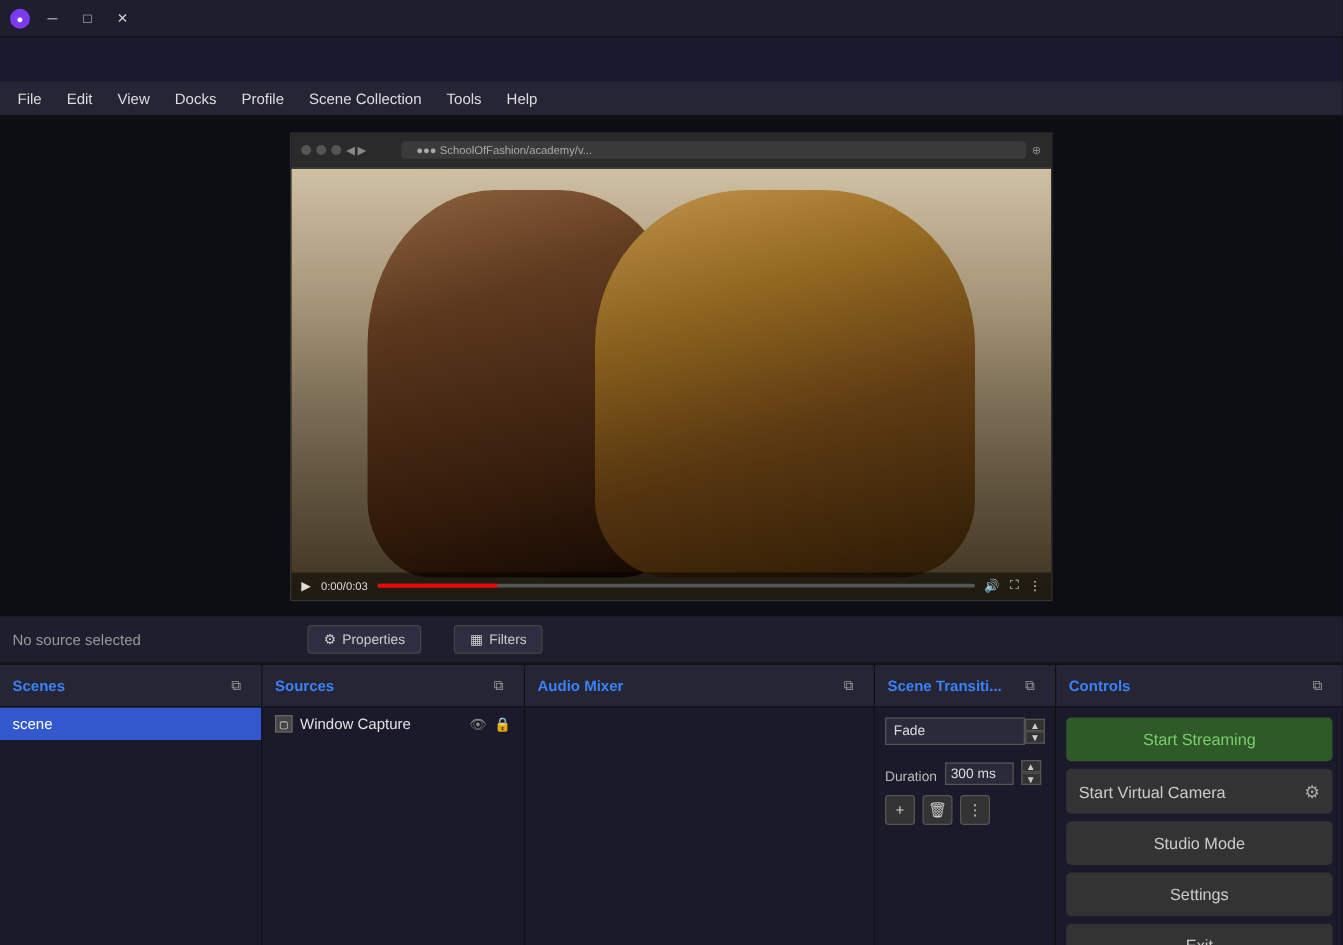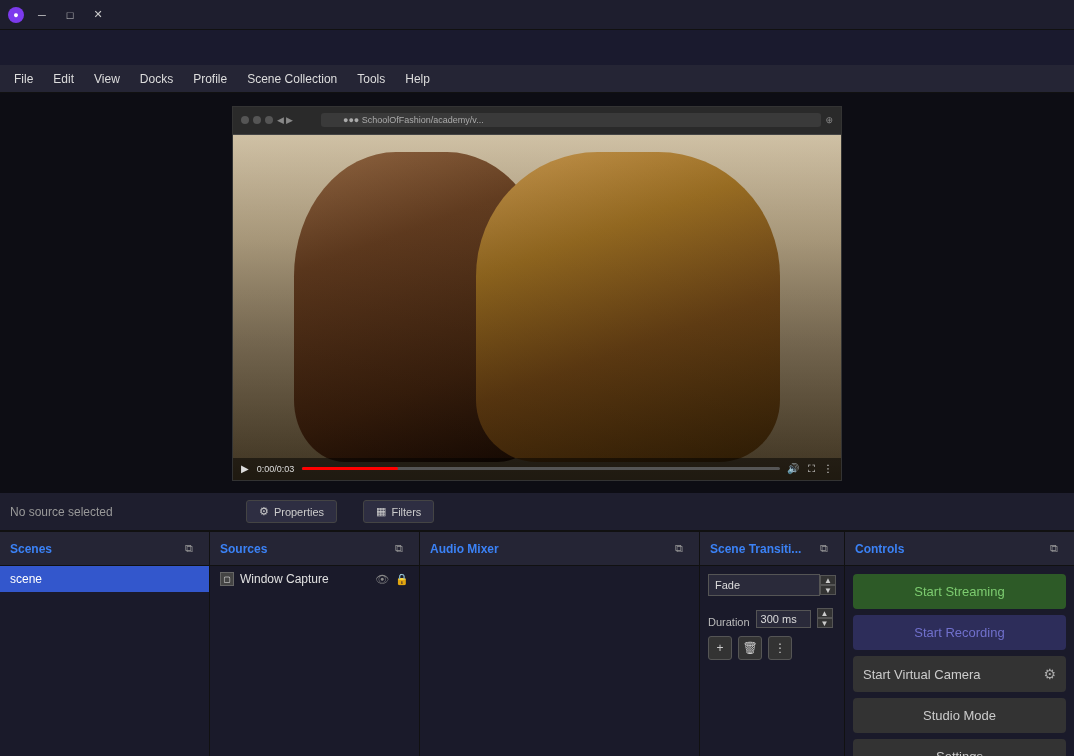--- a/index.html
+++ b/index.html
@@ -100,21 +100,21 @@
     .browser-dot {
       width: 8px; height: 8px;
       border-radius: 50%;
       background: #555;
       display: inline-block;
     }
     .browser-url {
       flex: 1;
       background: #3a3a3a;
       border-radius: 3px;
-      padding: 2px 22px;
+      padding: 2px 12px;
       font-size: 9px;
       color: #aaa;
     }
 
     .video-content {
       width: 100%;
       height: calc(100% - 28px);
       background: linear-gradient(135deg, #1a1a1a 0%, #2d1a0e 30%, #1a1a1a 100%);
       display: flex;
       align-items: center;
@@ -529,21 +529,20 @@
     </div>
   </div>
 
   <div class="panel" id="controls-panel">
     <div class="panel-header">
       <span class="panel-title">Controls</span>
       <button class="panel-btn">⧉</button>
     </div>
     <div class="panel-content ctrl-content">
       <button class="ctrl-btn stream">Start Streaming</button>
-      <button class="ctrl-btn record">Start Recording</button>
       <button class="ctrl-btn virtual">
         <span>Start Virtual Camera</span>
         <span style="font-size:14px;color:#aaa;">⚙</span>
       </button>
       <button class="ctrl-btn studio">Studio Mode</button>
       <button class="ctrl-btn settings">Settings</button>
       <button class="ctrl-btn exit">Exit</button>
     </div>
   </div>
 

